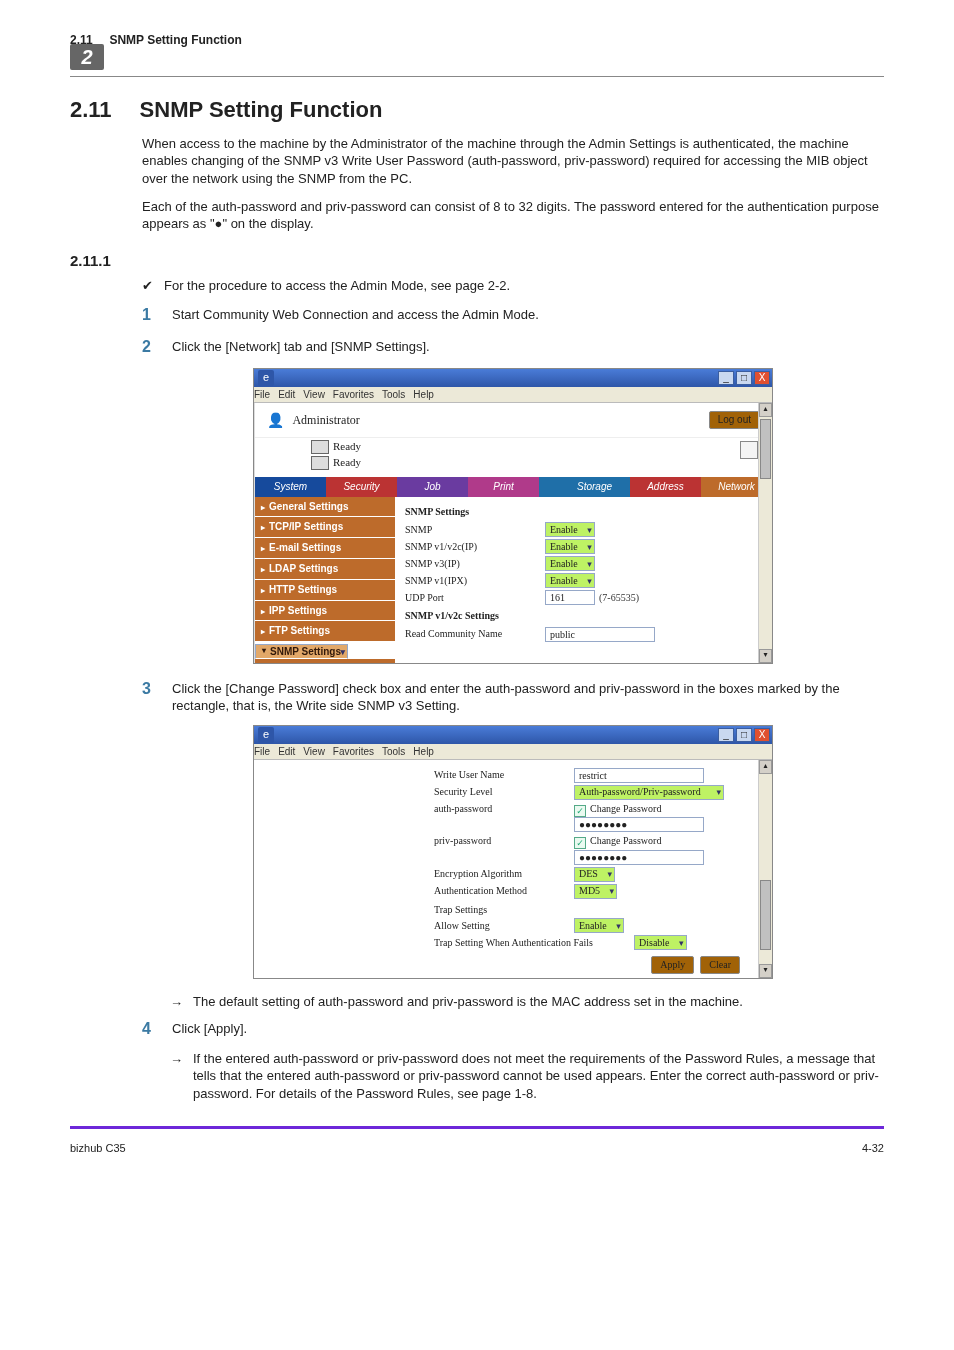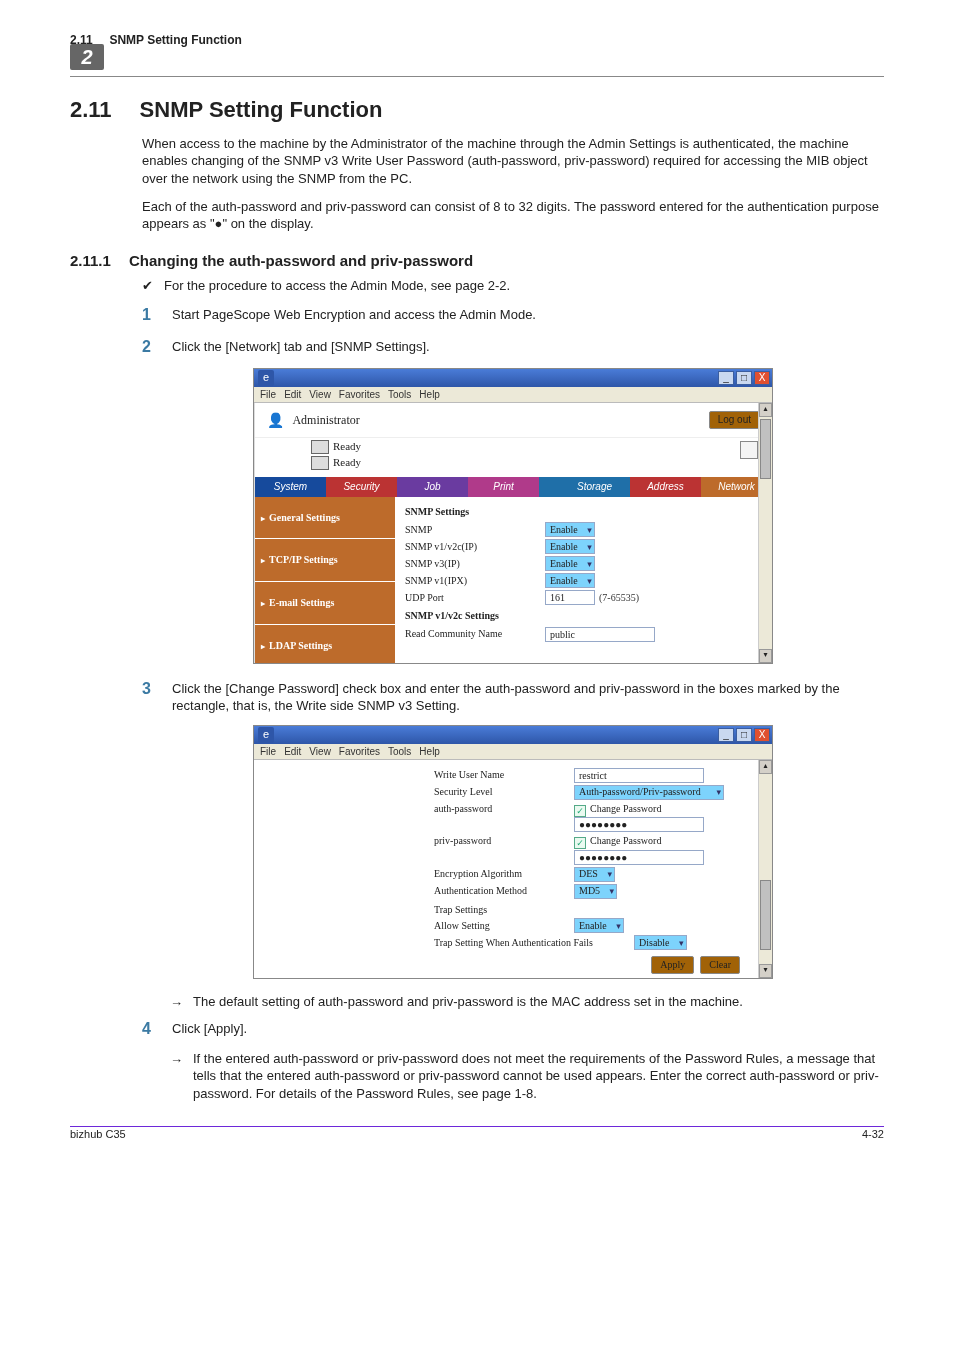--- a/index.html
+++ b/index.html
@@ -28,61 +28,61 @@
   .num-step .n { color: #3b7aa3; font-size: 16px; font-weight: bold; min-width: 14px;}
   .num-step .txt { flex:1; padding-top:2px;}
   .arrow-item { display:flex; gap:10px; margin-top:6px; margin-left:28px;}
   .arrow-item .arr { font-size:13px;}
   .arrow-item .t { flex:1;}
   .shot { width: 520px; margin: 8px auto 14px auto; border: 1px solid #888; background:#fff; font-size:11px;}
   .sw-titlebar { background: linear-gradient(#4a7cd8,#2e56a8); height:18px; display:flex; align-items:center; justify-content:flex-end; padding:0 2px;}
   .sw-titlebar .e-icon { width:16px;height:16px;background:#2e56a8;border-radius:2px;margin-right:auto;margin-left:2px;color:#fff;font-size:11px;display:flex;align-items:center;justify-content:center;}
   .wbtn { width:16px; height:14px; background:#c9d8f0; margin-left:2px; border:1px solid #3b5ea0; font-size:10px; display:flex;align-items:center;justify-content:center; color:#222;}
   .wbtn.close { background:#e05030; color:#fff;}
-  .sw-menubar { background:#ece9d8; height:16px; display:flex; gap:8px; padding:1px 6px; font-size:10px; color:#333; border-bottom:1px solid #bbb;}
+  .sw-menubar { background:#ece9d8; height:16px; display:flex; gap:8px; padding:1px 0; font-size:10px; color:#333; border-bottom:1px solid #bbb;}
   .sw-menubar span { text-decoration: underline dotted transparent;}
   .sw-body { display:flex; height:260px; position:relative;}
   .sw-main { flex:1; overflow:hidden; border-left:1px solid #ddd;}
   .sw-top { padding:8px 12px; display:flex; align-items:center; gap:8px; border-bottom:1px solid #eee;}
   .sw-top .admin { font-family:Georgia,serif; font-size:12px;}
   .sw-top .spacer { flex:1;}
   .sw-top .lo-btn, .btn-sm { border:1px solid #888; background:#a16207; font-size:10px; padding:1px 8px; border-radius:2px;}
   .sw-status { padding:0 12px 6px 56px; font-family:Georgia,serif; font-size:11px; position:relative;}
   .sw-status .ln { display:flex; align-items:center; gap:4px; margin:1px 0;}
   .sw-status .ic { width:18px;height:14px;border:1px solid #666;background:#ddd;font-size:8px;}
   .refresh-ic { position:absolute; right:14px; top:2px; width:18px;height:18px;border:1px solid #888;background:#f4f4f4;}
   .sw-tabs { display:flex; font-size:10px;font-style:italic;}
   .sw-tab { flex:1; text-align:center; padding:3px 0; color:#fff;}
   .c-sys{background:#164a9c;} .c-sec{background:#b33;} .c-job{background:#6a3ba0;} .c-prt{background:#b03a8a;} .c-sto{background:#1f6fa8;padding-left:20px;} .c-addr{background:#b33; } .c-net{background:#bd6b2b;}
   .sw-below { display:flex;}
   .sw-side { width:140px; background:#fff;}
-  .sw-side .sitem { background:#bd6b2b; color:#fff; font-size:10px; font-weight:bold; padding:14px 6px; border-bottom:1px solid #fff; font-family:Liberation Serif, serif;}
+  .sw-side .sitem { background:#bd6b2b; color:#fff; font-size:10px; font-weight:bold; padding:3px 6px; border-bottom:1px solid #fff; font-family:Liberation Sans, sans-serif;}
   .sw-side .sitem.sel { background:#e2a869; color:#30180a;}
   .sw-side .sitem.sub2 { padding-left:16px; color:#fff;}
   .sw-side .arrow { font-size:8px; margin-right:4px;}
   .sw-content { flex:1; padding:8px 10px; font-family:Georgia,serif; font-size:10px;}
   .sw-content .grp-title { font-weight:bold; margin-bottom:4px;}
   .kv { display:flex; align-items:center; margin:2px 0;}
   .kv .k { width:140px;}
   .kv .v { }
-  .sel { border:1px solid #96a8c8; background:#7dd3fc; font-size:10px; padding:0 16px 0 4px; height:15px; display:inline-flex;align-items:center; position:relative;}
+  .sel { border:1px solid #96a8c8; background:#bef264; font-size:10px; padding:0 16px 0 4px; height:15px; display:inline-flex;align-items:center; position:relative;}
   .sel:after { content:"▾"; position:absolute; right:2px; font-size:9px; color:#336;}
   .inp { border:1px solid #96a8c8; background:#fff; font-size:10px; padding:0 4px; height:15px; display:inline-block; min-width:50px;}
   .hint { font-size:10px; color:#333; margin-left:4px;}
   .scroll-stub { position:absolute; right:0; top:0; bottom:0; width:14px; background:#ece9d8; border-left:1px solid #ccc;}
   .scroll-stub .up,.scroll-stub .dn { height:14px; background:#d4d0c8; border:1px solid #999; font-size:8px; display:flex;align-items:center;justify-content:center;}
   .scroll-stub .dn { position:absolute; bottom:0; left:0; right:0;}
   .scroll-stub .thumb { position:absolute; left:1px; right:1px; background:#c0c0c0; border:1px solid #888;}
 
   .shot2-body { display:flex; height:218px; position:relative;}
   .shot2-content { flex:1; padding:6px 10px; font-family:Georgia,serif; font-size:10px;}
   .chk { width:12px;height:12px;border:1px solid #5a8; background:#eafaf0; display:inline-block; font-size:9px; line-height:10px; text-align:center; color:#2a7; margin-right:4px; position:relative; top:2px;}
   .btn-row { display:flex; gap:6px; justify-content:flex-end; padding:4px 22px 6px 0;}
 
-  .ftr { display:flex; justify-content:space-between; border-top:1px solid #6d28d9; margin-top:24px; padding-top:0; font-size:11px;}
+  .ftr { display:flex; justify-content:space-between; border-top:3px solid #6d28d9; margin-top:24px; padding-top:12px; font-size:11px;}
 </style>
 </head>
 <body>
 
 <div class="page">
 
   <div class="hdr-row">
     <div class="hdr-left">
       <span>2.11</span>
       &nbsp;&nbsp;&nbsp;
@@ -96,31 +96,30 @@
     <span>SNMP Setting Function</span>
   </h1>
 
   <div class="body-indent">
     <p class="para">When access to the machine by the Administrator of the machine through the Admin Settings is authenticated, the machine enables changing of the SNMP v3 Write User Password (auth-password, priv-password) required for accessing the MIB object over the network using the SNMP from the PC.</p>
     <p class="para">Each of the auth-password and priv-password can consist of 8 to 32 digits. The password entered for the authentication purpose appears as "●" on the display.</p>
   </div>
 
   <h2 class="sub">
     <span class="num">2.11.1</span>
-    <span>Changing the auth-password and priv-password</span>
   </h2>
 
   <div class="body-indent">
     <ul class="check-list">
       <li>For the procedure to access the Admin Mode, see page 2-2.</li>
     </ul>
 
     <div class="num-step">
       <div class="n">1</div>
-      <div class="txt">Start PageScope Web Encryption and access the Admin Mode.</div>
+      <div class="txt">Start Community Web Connection and access the Admin Mode.</div>
     </div>
 
     <div class="num-step">
       <div class="n">2</div>
       <div class="txt">Click the [Network] tab and [SNMP Settings].</div>
     </div>
 
     <div class="shot">
       <div class="sw-titlebar">
         <div class="e-icon">e</div>

